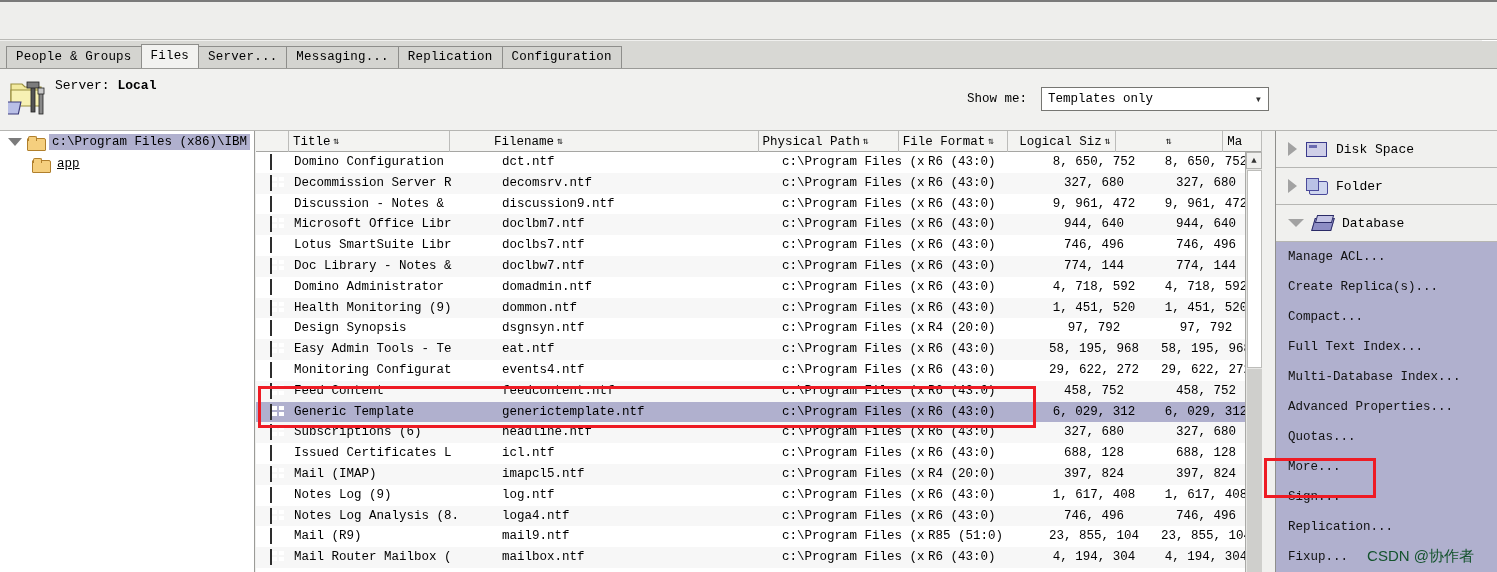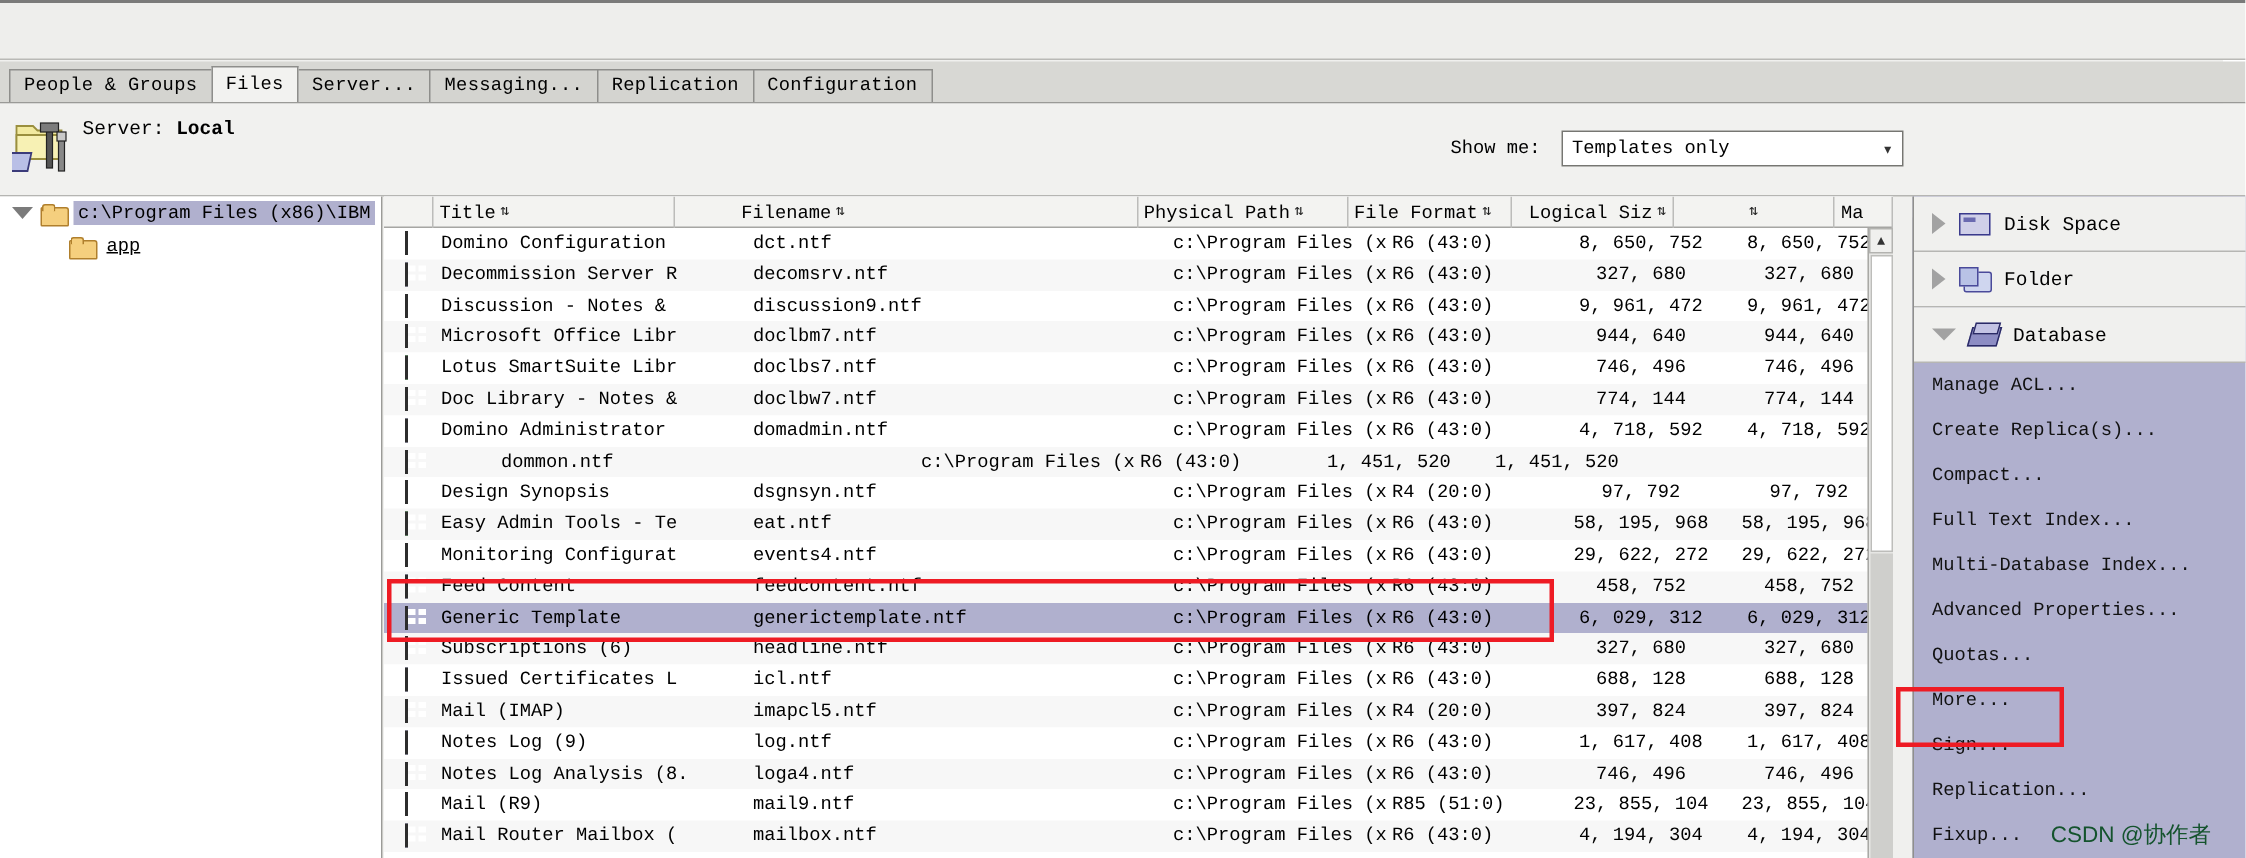--- a/index.html
+++ b/index.html
@@ -128,21 +128,21 @@
     overflow: hidden;
   }
   .tree-row {
     height: 22px; display: flex; align-items: center;
     padding-left: 8px; gap: 5px;
     font-size: 12.5px; white-space: nowrap;
   }
   .tree-row.sel .tree-text {
     background: #b0b0ce;
   }
-  .tree-row.child { padding-left: 46px; text-decoration: underline; }
+  .tree-row.child { padding-left: 32px; text-decoration: underline; }
   .twisty {
     width: 0; height: 0;
     border-left: 7px solid transparent;
     border-right: 7px solid transparent;
     border-top: 8px solid #7b7b7b;
     flex: none;
   }
   .folder {
     width: 17px; height: 13px; flex: none; position: relative;
   }
@@ -493,20 +493,21 @@
           <div class="td c-icon"><span class="dbicon purple"></span></div>
           <div class="td c-title">Domino Administrator</div>
           <div class="td c-file">domadmin.ntf</div>
           <div class="td c-path">c:\Program Files (x</div>
           <div class="td c-fmt">R6 (43:0)</div>
           <div class="td c-log num">4, 718, 592</div>
           <div class="td c-phy num">4, 718, 592</div>
         </div>
         <div class="trow alt">
           <div class="td c-icon"><span class="dbicon purple"></span></div>
+          <div class="td c-title">Health Monitoring (9)</div>
           <div class="td c-file">dommon.ntf</div>
           <div class="td c-path">c:\Program Files (x</div>
           <div class="td c-fmt">R6 (43:0)</div>
           <div class="td c-log num">1, 451, 520</div>
           <div class="td c-phy num">1, 451, 520</div>
         </div>
         <div class="trow">
           <div class="td c-icon"><span class="dbicon green"></span></div>
           <div class="td c-title">Design Synopsis</div>
           <div class="td c-file">dsgnsyn.ntf</div>

